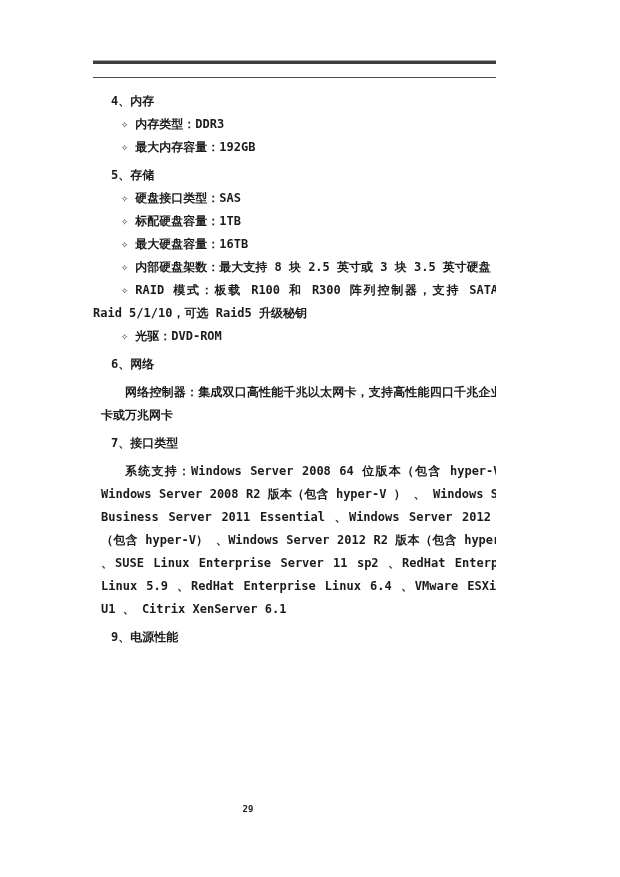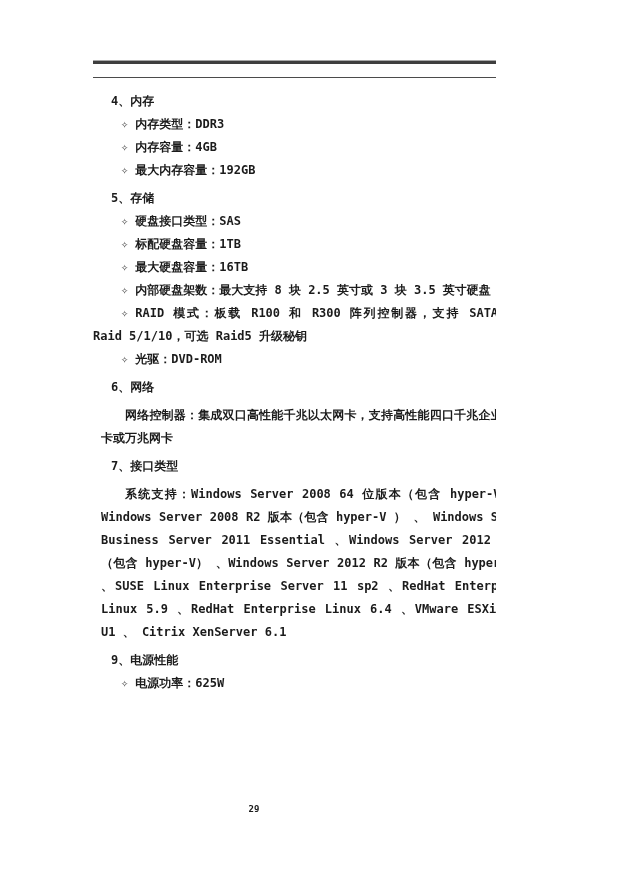--- a/index.html
+++ b/index.html
@@ -49,42 +49,41 @@
     font-weight: 400;
   }
   .para {
     line-height: 23px;
     margin: 5px 0 0 8px;
     text-indent: 24px;
     text-align: justify;
   }
   .page-number {
     position: absolute;
-    top: 804px; left: 6px;
+    top: 804px; left: 0;
     width: 100%;
     text-align: center;
     font-size: 9px;
     font-weight: 700;
   }
 </style>
 </head>
 <body>
 
 <div class="page">
 
   <div class="rule-thick"></div>
   <div class="rule-thin"></div>
 
   <div class="content">
 
     <p class="heading">4、内存</p>
 
     <p class="bullet"><span class="marker">✧</span><span>内存类型：DDR3</span></p>
 
-    <p class="bullet"><span class="marker">✧</span><span>内存容量：4GB</span></p>
 
     <p class="bullet"><span class="marker">✧</span><span>最大内存容量：192GB</span></p>
 
     <p class="heading">5、存储</p>
 
     <p class="bullet"><span class="marker">✧</span><span>硬盘接口类型：SAS</span></p>
 
     <p class="bullet"><span class="marker">✧</span><span>标配硬盘容量：1TB</span></p>
 
     <p class="bullet"><span class="marker">✧</span><span>最大硬盘容量：16TB</span></p>
@@ -101,19 +100,18 @@
 
     <p class="heading">7、接口类型</p>
 
 
 
     <p class="para">系统支持：Windows Server 2008 64 位版本（包含 hyper-V）、Windows Server 2008 R2 版本（包含 hyper-V ） 、 Windows Small Business Server 2011 Essential 、Windows Server 2012 版本（包含 hyper-V） 、Windows Server 2012 R2 版本（包含 hyper-V） 、SUSE Linux Enterprise Server 11 sp2 、RedHat Enterprise Linux 5.9 、RedHat Enterprise Linux 6.4 、VMware ESXi 5.1 U1 、 Citrix XenServer 6.1</p>
 
     <p class="heading">9、电源性能</p>
 
 
-    <p class="bullet"><span class="marker">✧</span><span>电源功率：625W</span></p>
 
   </div>
 
   <div class="page-number">29</div>
 
 </div>
 
 </body></html>

